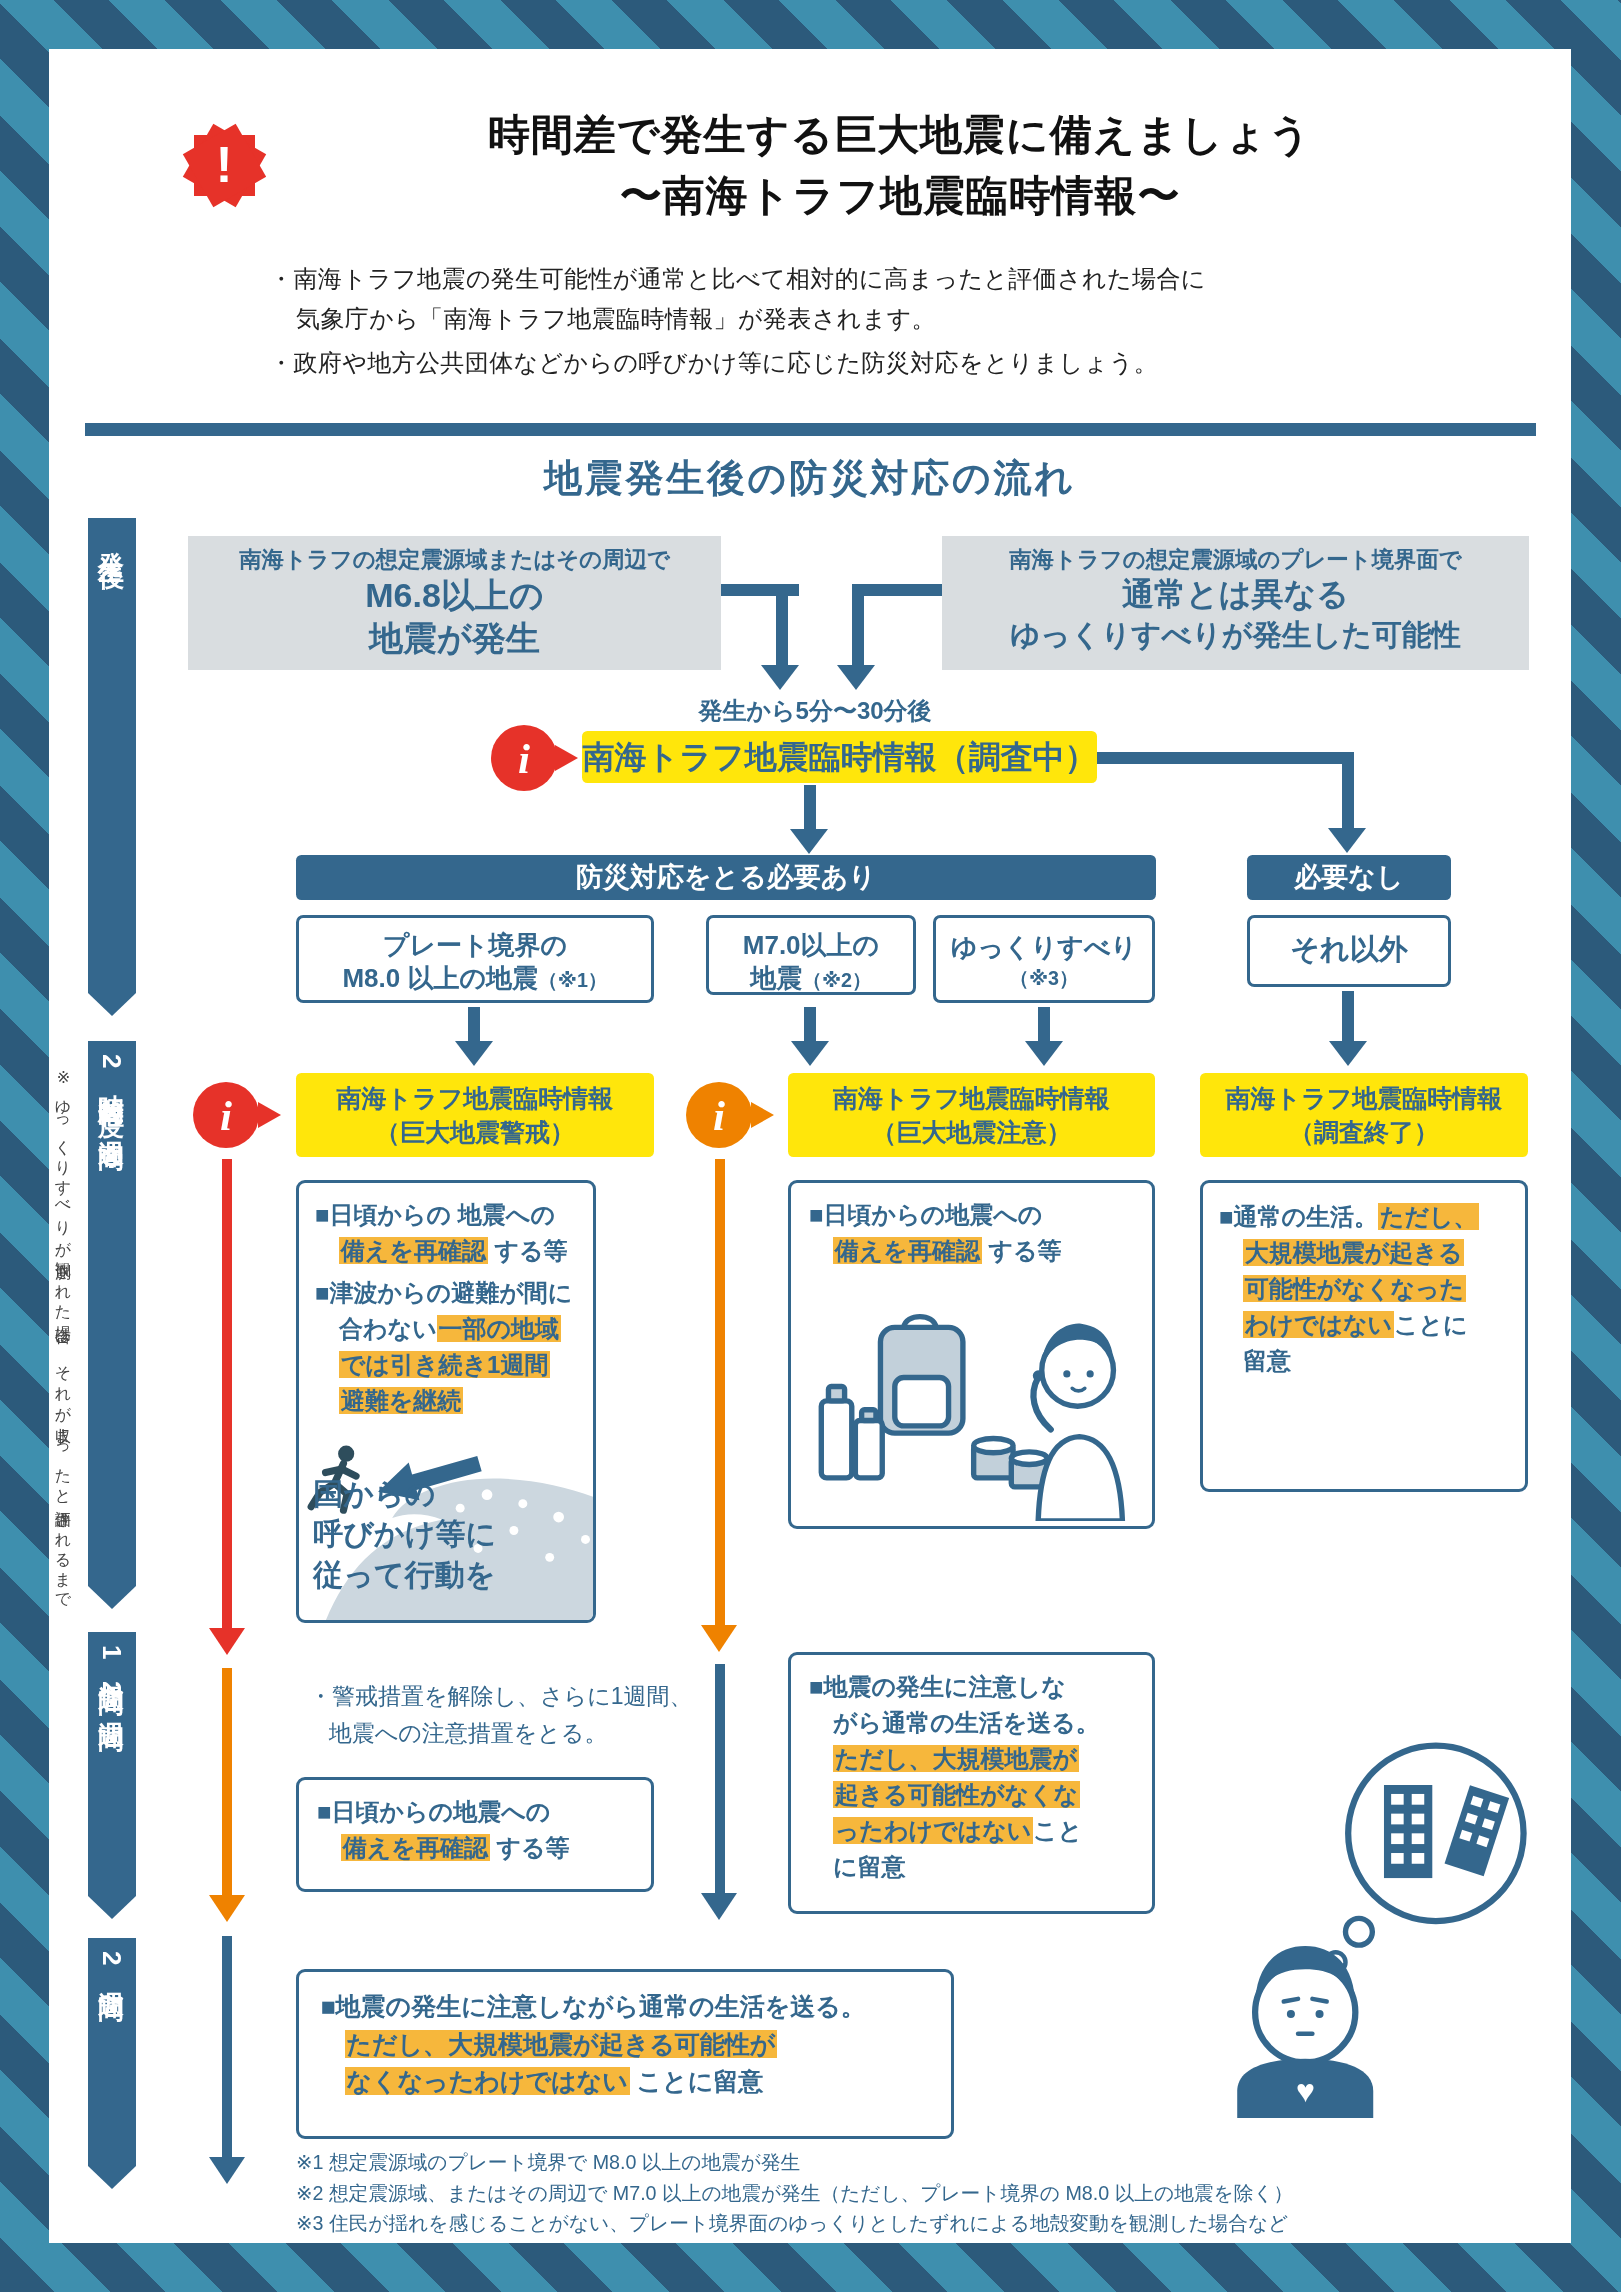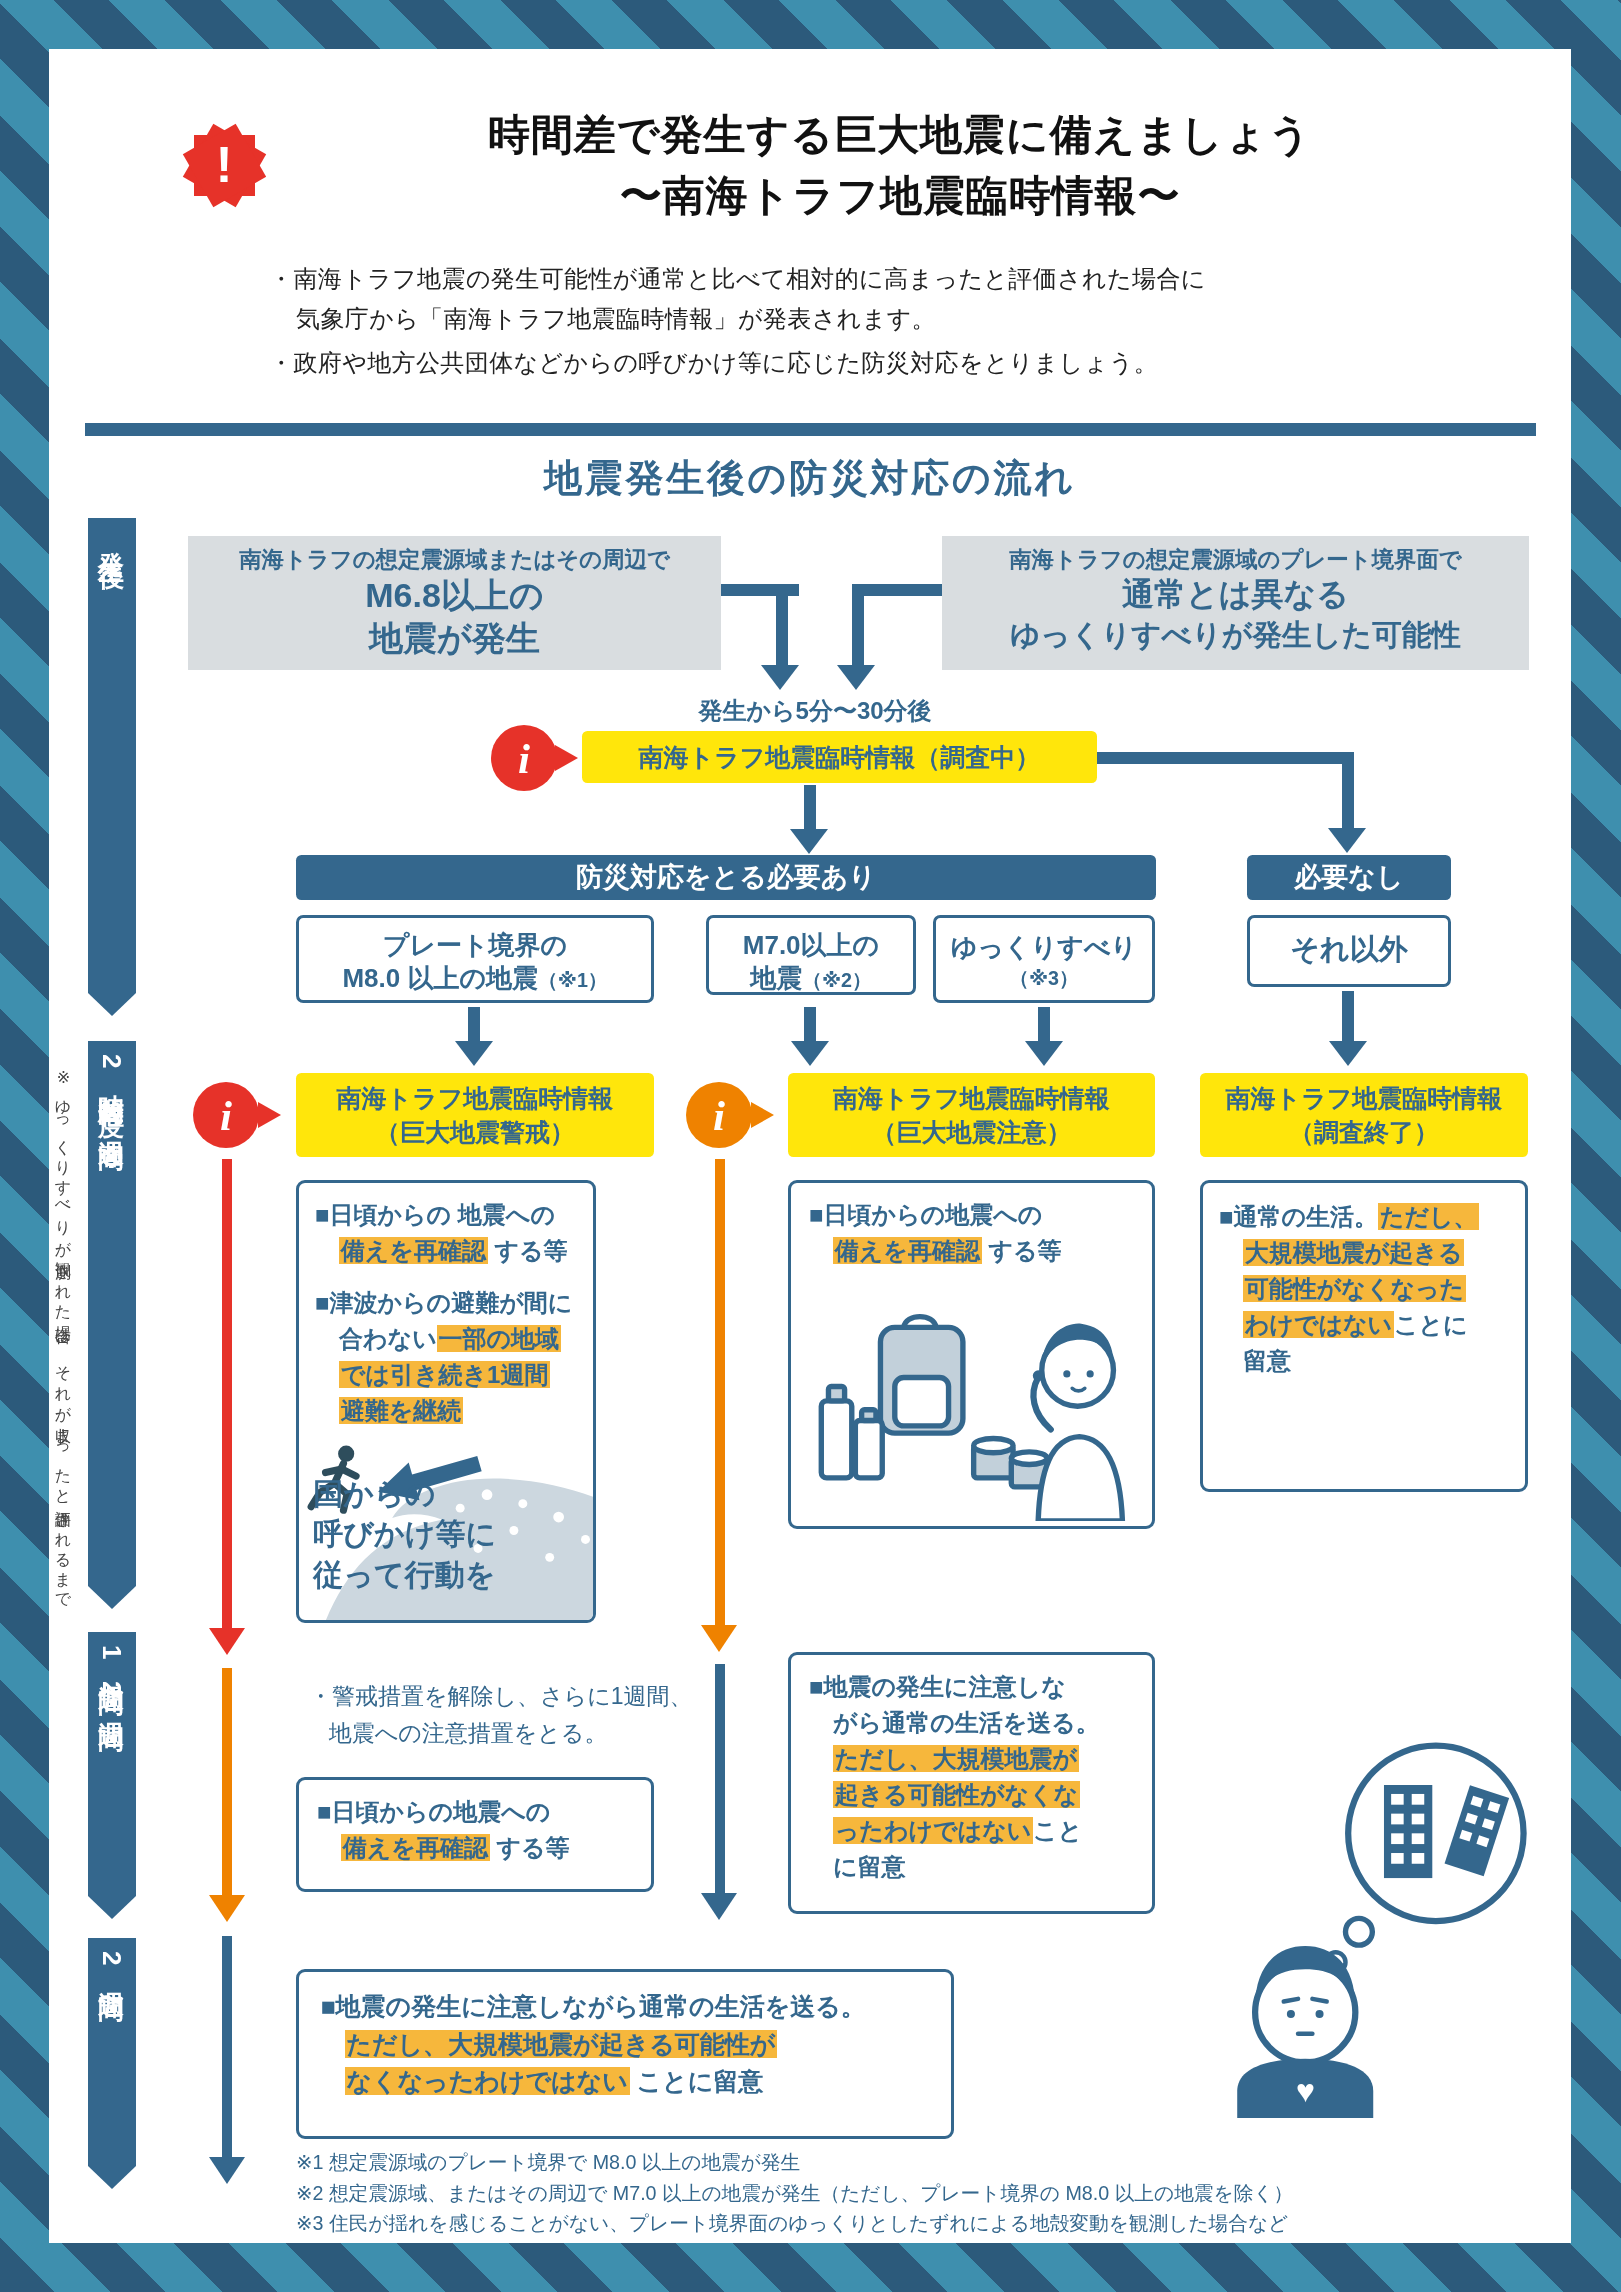--- a/index.html
+++ b/index.html
@@ -114,21 +114,21 @@
   <div class="seg" style="left:858px;top:584px;width:84px;height:11.6px"></div>
   <div class="seg" style="left:852px;top:584px;width:11.6px;height:82px"></div>
   <div class="ah" style="left:837px;top:665px"></div>
 
   <div class="note-blue" style="left:591px;top:695px;width:448px;text-align:center">発生から5分〜30分後</div>
 
   <div class="info red" style="left:491px;top:725px">
       <span>i</span>
     </div>
   <div class="tail red" style="left:555px;top:745px"></div>
-  <div class="ybox" style="left:582px;top:731px;width:515px;height:52px;font-size:25px;line-height:52px">南海トラフ地震臨時情報（調査中）</div>
+  <div class="ybox" style="left:582px;top:731px;width:515px;height:52px;font-size:32px;line-height:52px">南海トラフ地震臨時情報（調査中）</div>
 
   <div class="seg" style="left:804px;top:785px;width:11.6px;height:47px"></div>
   <div class="ah" style="left:790px;top:829px"></div>
   <div class="seg" style="left:1097px;top:752px;width:257px;height:11.6px"></div>
   <div class="seg" style="left:1342px;top:752px;width:11.6px;height:77px"></div>
   <div class="ah" style="left:1328px;top:828px"></div>
 
   <div class="bar" style="left:296px;top:855px;width:860px;height:45px;line-height:45px">防災対応をとる必要あり</div>
   <div class="bar" style="left:1247px;top:855px;width:204px;height:45px;line-height:45px">必要なし</div>
 
@@ -172,21 +172,21 @@
     <div>（巨大地震注意）</div>
   </div>
   <div class="ybox" style="left:1200px;top:1073px;width:328px;height:84px;padding-top:9px;font-size:25px;line-height:1.35">
     <div>南海トラフ地震臨時情報</div>
     <div>（調査終了）</div>
   </div>
 
   <div class="obox" style="left:296px;top:1180px;width:300px;height:443px;padding:14.3px 16px;overflow:hidden">
     <div class="line"><span>■日頃からの 地震への</span></div>
     <div class="line cont"><span class="hl">備えを再確認</span><span> する等</span></div>
-    <div class="line" style="margin-top:16px"><span>■津波からの避難が間に</span></div>
+    <div class="line" style="margin-top:6px"><span>■津波からの避難が間に</span></div>
     <div class="line cont"><span>合わない</span><span class="hl">一部の地域</span></div>
     <div class="line cont"><span class="hl">では引き続き1週間</span></div>
     <div class="line cont"><span class="hl">避難を継続</span></div>
     <svg style="position:absolute;left:0;bottom:0;width:351px;height:179px" viewBox="0 0 392 200">
       <path fill="#ccd7df" d="M30 200 C55 140 95 100 160 88 C140 80 120 80 104 86 C120 58 170 40 225 42 C300 45 365 72 392 100 L392 200 Z"></path>
       <circle cx="180" cy="75" r="5" fill="#fff"></circle>
         <circle cx="210" cy="60" r="6" fill="#fff"></circle>
       <circle cx="250" cy="70" r="5" fill="#fff"></circle>
         <circle cx="290" cy="85" r="6" fill="#fff"></circle>
       <circle cx="320" cy="110" r="5" fill="#fff"></circle>

